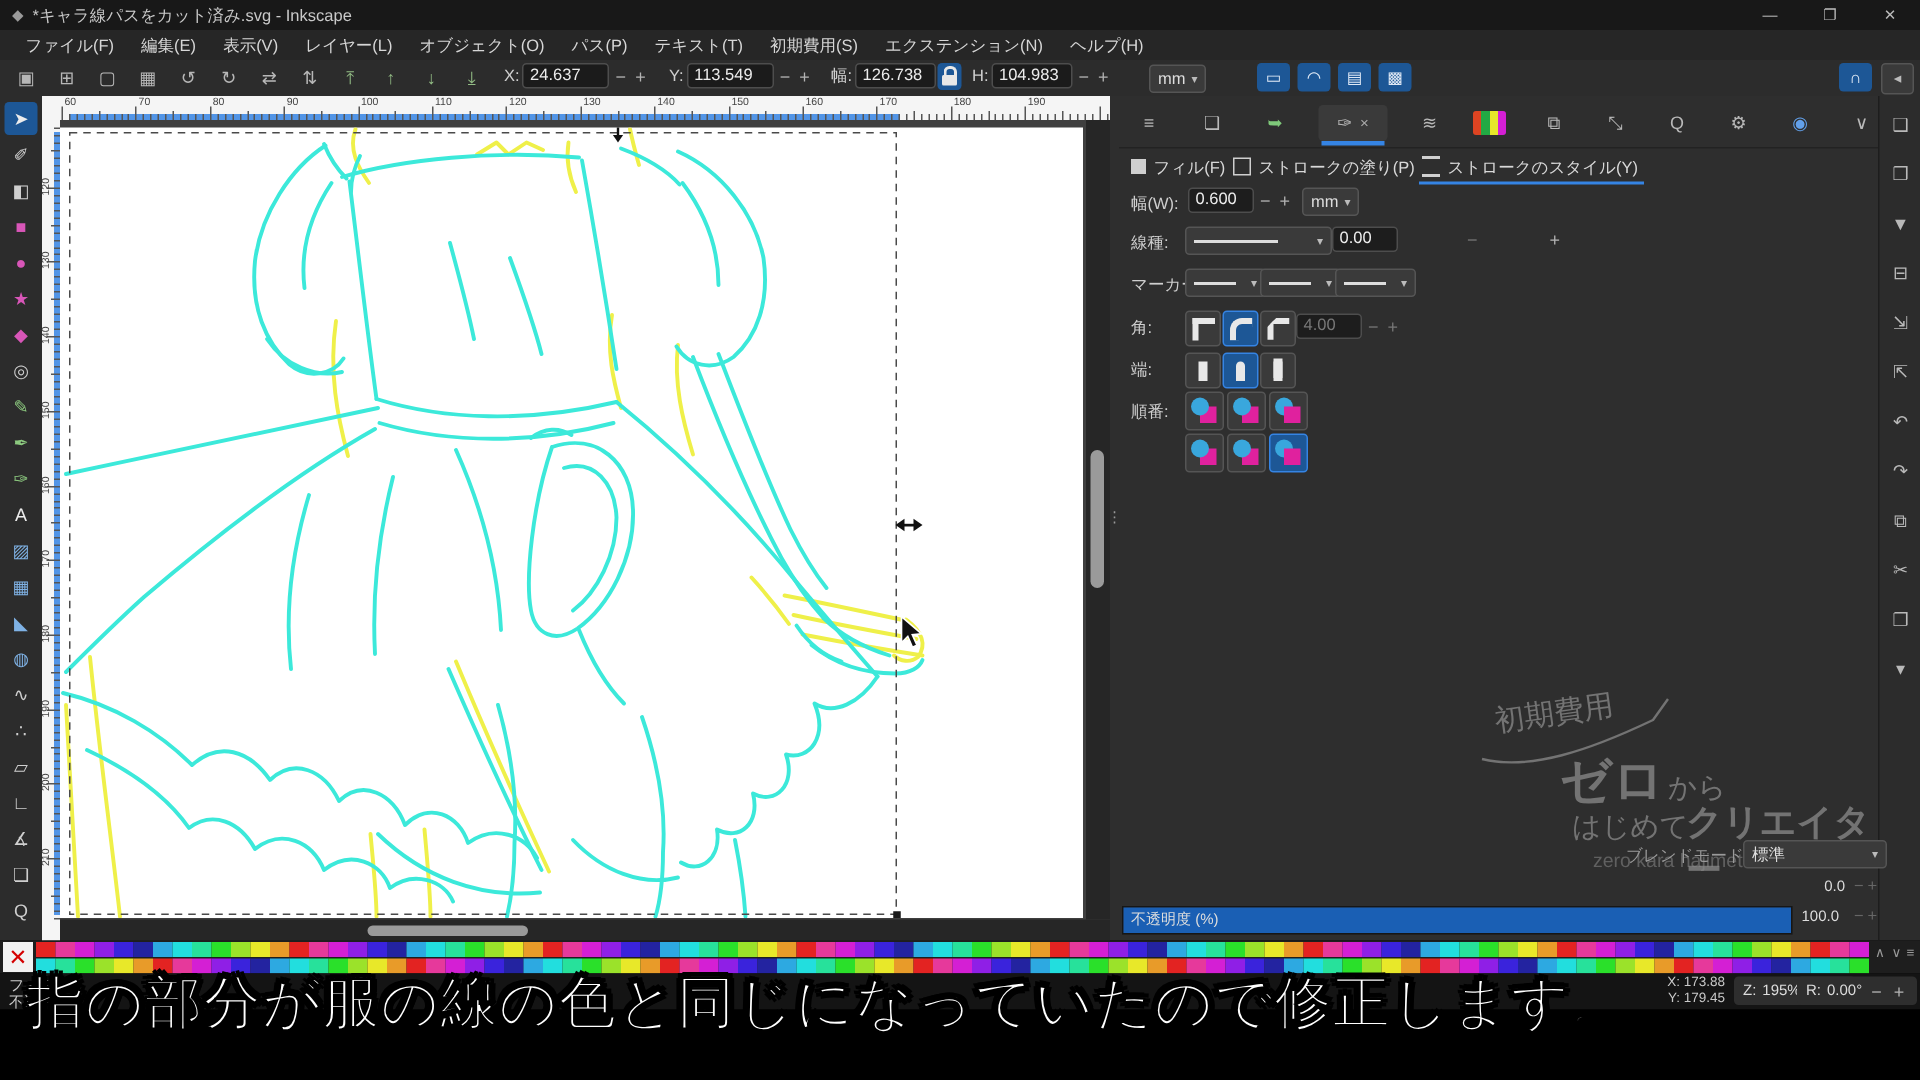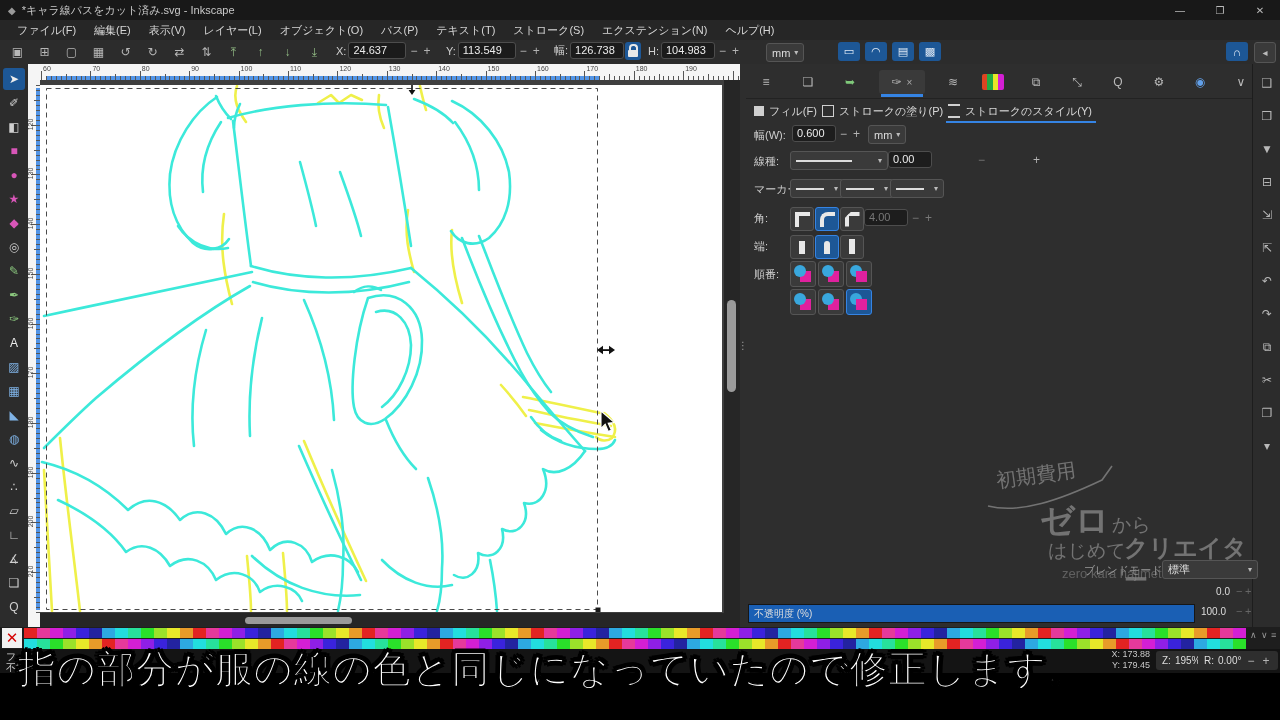--- a/index.html
+++ b/index.html
@@ -150,21 +150,21 @@
   </div>
 
   <div id="menubar">
       <span class="menu-item">ファイル(F)</span>
       <span class="menu-item">編集(E)</span>
       <span class="menu-item">表示(V)</span>
       <span class="menu-item">レイヤー(L)</span>
       <span class="menu-item">オブジェクト(O)</span>
       <span class="menu-item">パス(P)</span>
       <span class="menu-item">テキスト(T)</span>
-      <span class="menu-item">ストローク(S)</span>
+      <span class="menu-item">初期費用(S)</span>
       <span class="menu-item">エクステンション(N)</span>
       <span class="menu-item">ヘルプ(H)</span>
     </div>
 
   <div id="toolbar">
     <div id="tb-icons">
         <span class="tb-icon">▣</span>
         <span class="tb-icon">⊞</span>
         <span class="tb-icon">▢</span>
         <span class="tb-icon">▦</span>

